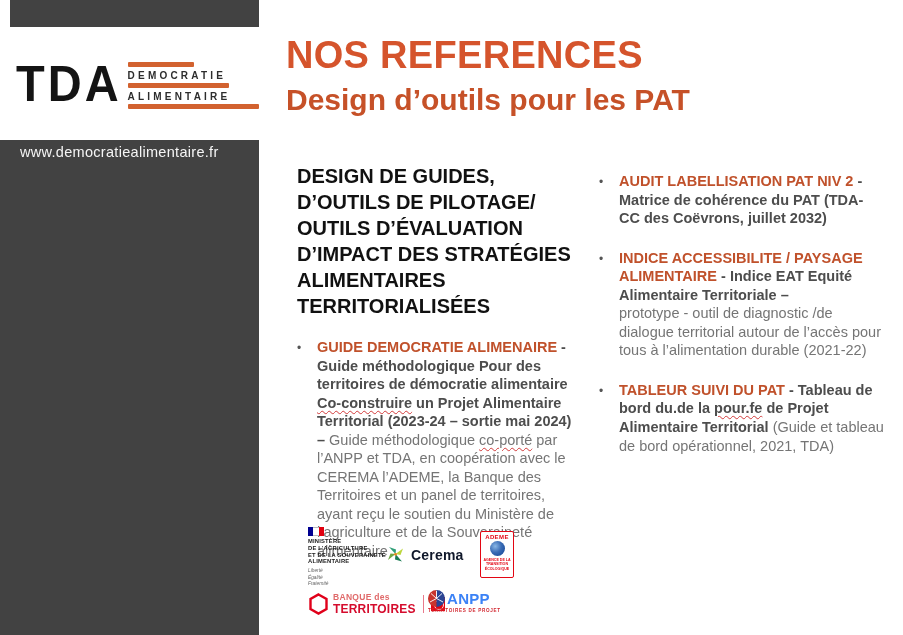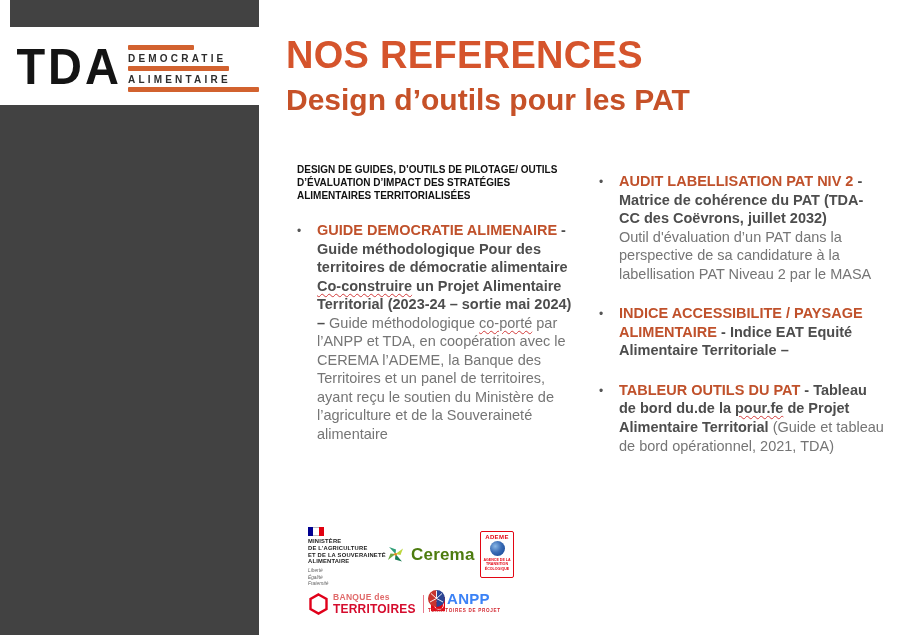--- a/index.html
+++ b/index.html
@@ -3,40 +3,40 @@
 <meta charset="utf-8">
 <style>
   * { margin:0; padding:0; box-sizing:border-box; }
   html,body { background:#ffffff; }
   body { font-family:"Liberation Sans", sans-serif; }
   .slide { position:relative; width:903px; height:635px; background:#ffffff; overflow:hidden; }
 
   
   .sidebar { position:absolute; left:0; top:0; width:259px; height:635px; background:#424242; }
   .corner-notch { position:absolute; left:0; top:0; width:10px; height:28px; background:#ffffff; }
-  .logo-box { position:absolute; left:0; top:27px; width:259px; height:78px; background:#ffffff;
-              display:flex; align-items:center; padding-left:16px;justify-content:flex-end; }
+  .logo-box { position:absolute; left:0; top:27px; width:259px; height:113px; background:#ffffff;
+              display:flex; align-items:center; padding-left:16px; }
   .tda-acronym { font-size:47px; font-weight:900; color:#141414; letter-spacing:3px; line-height:1;
                  transform:scaleY(1.08); }
   .tda-right { margin-left:6px; padding-top:4px; }
   .bar { height:5px; background:#d2622f; border-radius:1px; }
   .bar1 { width:66px; }
   .bar2 { width:101px; margin-top:2px; }
   .bar3 { width:131px; margin-top:2px; }
   .logo-word { font-size:10px; font-weight:700; letter-spacing:3.2px; color:#2d2d2d; margin-top:3px; margin-bottom:1px; }
   .site-url { position:absolute; left:20px; top:144px; color:#f5f5f5; font-size:14.5px; letter-spacing:0.3px; }
 
   
   .title { position:absolute; left:286px; top:34px; font-size:38px; font-weight:800; color:#d5542c; letter-spacing:0.3px; }
   .subtitle { position:absolute; left:286px; top:83px; font-size:30px; font-weight:700; color:#c65128; }
 
   
   .col-left  { position:absolute; left:297px; top:163px; width:280px; }
   .col-right { position:absolute; left:599px; top:172px; width:285px; }
-  .col-heading { font-size:10px; font-weight:700; color:#111111; line-height:1.3; }
+  .col-heading { font-size:20px; font-weight:700; color:#111111; line-height:1.3; }
   .bullet-item { display:flex; }
   .col-left  .bullet-item { margin-top:19px; }
   .col-right .bullet-item { margin-bottom:21px; }
   .bullet-marker { width:20px; flex:0 0 20px; color:#555555; font-size:12px; padding-top:3px; }
   .bullet-text { flex:1; font-size:14.5px; line-height:1.28; color:#757575; }
   .seg-orange { color:#c0512b; font-weight:700; }
   .seg-bold { color:#4d4d4d; font-weight:700; }
   .seg-reg { color:#757575; font-weight:400; }
   .wavy { text-decoration-line:underline; text-decoration-style:wavy; text-decoration-color:#d23a3a;
           text-decoration-thickness:1px; text-underline-offset:2px; }
@@ -45,21 +45,21 @@
   
   .logo-ministere { position:absolute; left:308px; top:527px; width:95px; }
   .flag { display:flex; width:16px; height:9px; }
   .flag .b { flex:1; background:#000091; }
   .flag .w { flex:1; background:#ffffff; border-top:0.5px solid #bbb; border-bottom:0.5px solid #bbb; }
   .flag .r { flex:1; background:#e1000f; }
   .min-lines { font-size:5.8px; font-weight:700; color:#1a1a1a; line-height:1.18; margin-top:2px; letter-spacing:0.2px; }
   .motto { font-size:4.8px; font-style:italic; color:#666666; line-height:1.35; margin-top:3px; }
 
   .logo-cerema { position:absolute; left:385px; top:544px; display:flex; align-items:center; }
-  .cerema-label { font-size:17px; font-weight:600; color:#4d7c0f; margin-left:5px; letter-spacing:0.2px; }
+  .cerema-label { font-size:14px; font-weight:600; color:#0f172a; margin-left:5px; letter-spacing:0.2px; }
 
   .logo-ademe { position:absolute; left:480px; top:531px; width:34px; height:47px; background:#ffffff;
                 border:1.2px solid #e30613; border-radius:2px; text-align:center; }
   .ademe-name { color:#e30613; font-size:6px; font-weight:800; letter-spacing:0.4px; margin-top:2px; }
   .ademe-globe { width:15px; height:15px; border-radius:50%; margin:1px auto 2px auto;
                  background:radial-gradient(circle at 35% 35%, #8ab7e6 0%, #3a6cb5 45%, #1d4f9e 80%); }
   .ademe-sub { color:#e30613; font-size:3.6px; font-weight:700; line-height:1.25; padding:0 2px; }
 
   
   .logo-banque { position:absolute; left:309px; top:592px; display:flex; align-items:center; }
@@ -88,53 +88,53 @@
     <span class="tda-acronym">TDA</span>
     <div class="tda-right">
       <div class="bar bar1"></div>
       <div class="logo-word">DEMOCRATIE</div>
       <div class="bar bar2"></div>
       <div class="logo-word">ALIMENTAIRE</div>
       <div class="bar bar3"></div>
     </div>
   </div>
 
+  <div class="site-url">www.democratiealimentaire.fr</div>
 
   <h1 class="title">NOS REFERENCES</h1>
   <h2 class="subtitle">Design d’outils pour les PAT</h2>
 
   <div class="col-left">
     <div class="col-heading">DESIGN DE GUIDES, D’OUTILS DE PILOTAGE/ OUTILS D’ÉVALUATION D’IMPACT DES STRATÉGIES ALIMENTAIRES TERRITORIALISÉES</div>
 
     <div class="bullet-item">
       <span class="bullet-marker">•</span>
       <p class="bullet-text"><span class="seg-orange">GUIDE DEMOCRATIE ALIMENAIRE</span><span class="seg-bold"> - Guide méthodologique Pour des territoires de démocratie alimentaire </span><span class="seg-bold wavy">Co-construire</span><span class="seg-bold"> un Projet Alimentaire Territorial (2023-24 – sortie mai 2024) – </span><span class="seg-reg">Guide méthodologique </span><span class="seg-reg wavy">co-porté</span><span class="seg-reg"> par l’ANPP et TDA, en coopération avec le CEREMA l’ADEME, la Banque des Territoires et un panel de territoires, ayant reçu le soutien du Ministère de l’agriculture et de la Souveraineté alimentaire</span></p>
     </div>
   </div>
 
   <div class="col-right">
 
     <div class="bullet-item">
       <span class="bullet-marker">•</span>
       <div class="bullet-text">
         <p><span class="seg-orange">AUDIT LABELLISATION PAT NIV 2</span><span class="seg-bold"> - Matrice de cohérence du PAT (TDA-CC des Coëvrons, juillet 2032)</span></p>
-        <p class="item-desc">Outil d'évaluation d’un PAT dans la perspective de sa candidature à la labellisation PAT Niveau 2 par le MASA</p>
       </div>
     </div>
 
     <div class="bullet-item">
       <span class="bullet-marker">•</span>
       <div class="bullet-text">
-        <p><span class="seg-orange">INDICE ACCESSIBILITE / PAYSAGE ALIMENTAIRE</span><span class="seg-bold"> - Indice EAT Equité Alimentaire Territoriale</span><span class="seg-bold"> – </span><br></p>
+        <p><span class="seg-orange">INDICE ACCESSIBILITE / PAYSAGE ALIMENTAIRE</span><span class="seg-bold"> - Indice EAT Equité Alimentaire Territoriale</span><span class="seg-bold"> – </span><br><span class="seg-reg">prototype -  outil de diagnostic /de dialogue territorial autour de l’accès pour tous à l’alimentation durable (2021-22)</span></p>
       </div>
     </div>
 
     <div class="bullet-item">
       <span class="bullet-marker">•</span>
-      <p class="bullet-text"><span class="seg-orange">TABLEUR OUTILS DU PAT</span><span class="seg-bold"> - Tableau de bord du.de la </span><span class="seg-bold wavy">pour.fe</span><span class="seg-bold"> de Projet Alimentaire Territorial </span><span class="seg-reg">(Guide et tableau de bord opérationnel, 2021, TDA)</span></p>
+      <p class="bullet-text"><span class="seg-orange">TABLEUR SUIVI DU PAT</span><span class="seg-bold"> - Tableau de bord du.de la </span><span class="seg-bold wavy">pour.fe</span><span class="seg-bold"> de Projet Alimentaire Territorial </span><span class="seg-reg">(Guide et tableau de bord opérationnel, 2021, TDA)</span></p>
     </div>
 
   </div>
 
   <div class="logo-ministere">
     <div class="flag">
         <div class="b"></div>
         <div class="w"></div>
         <div class="r"></div>
       </div>

